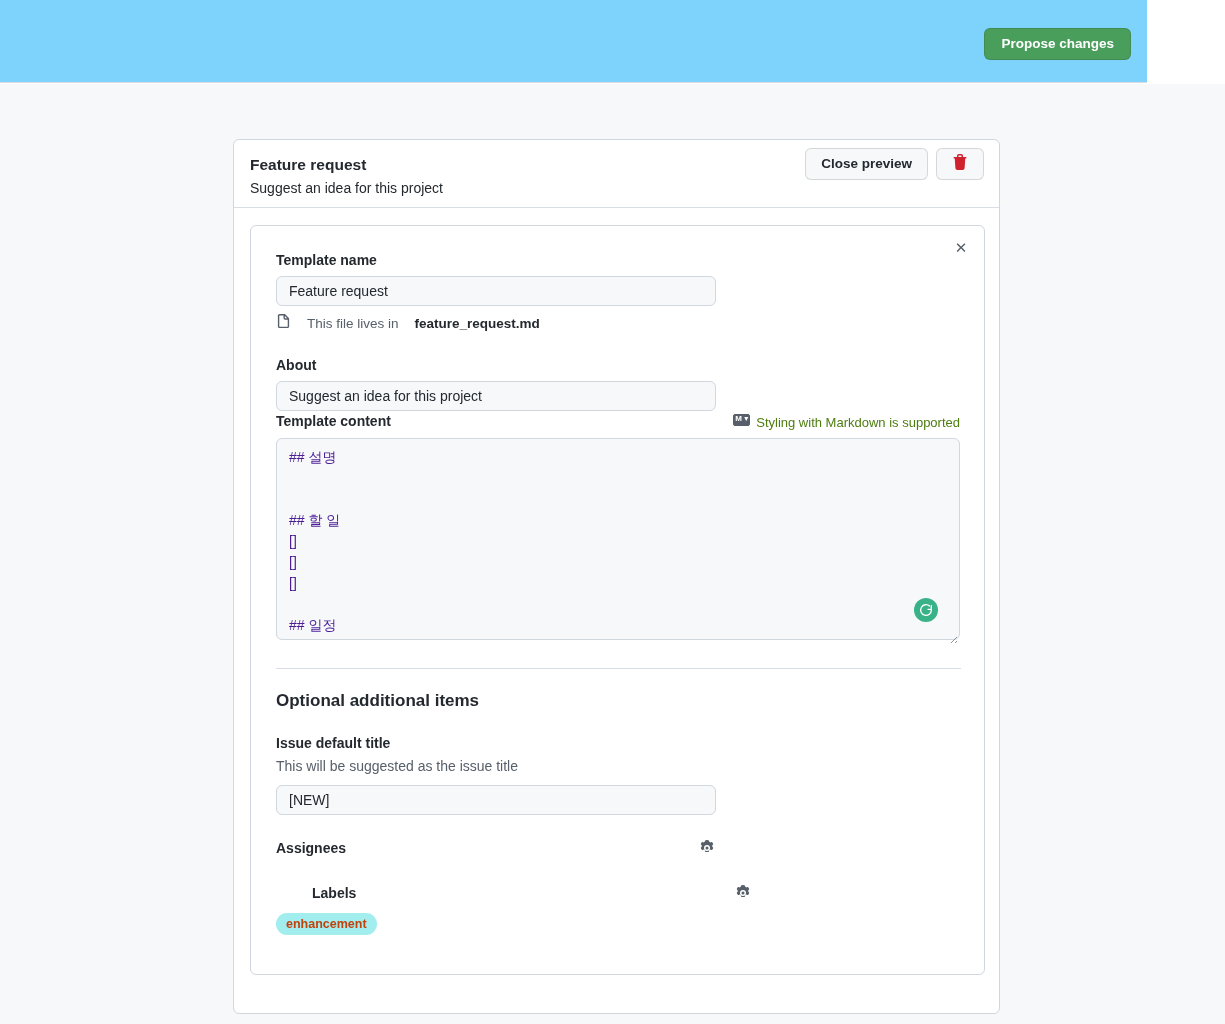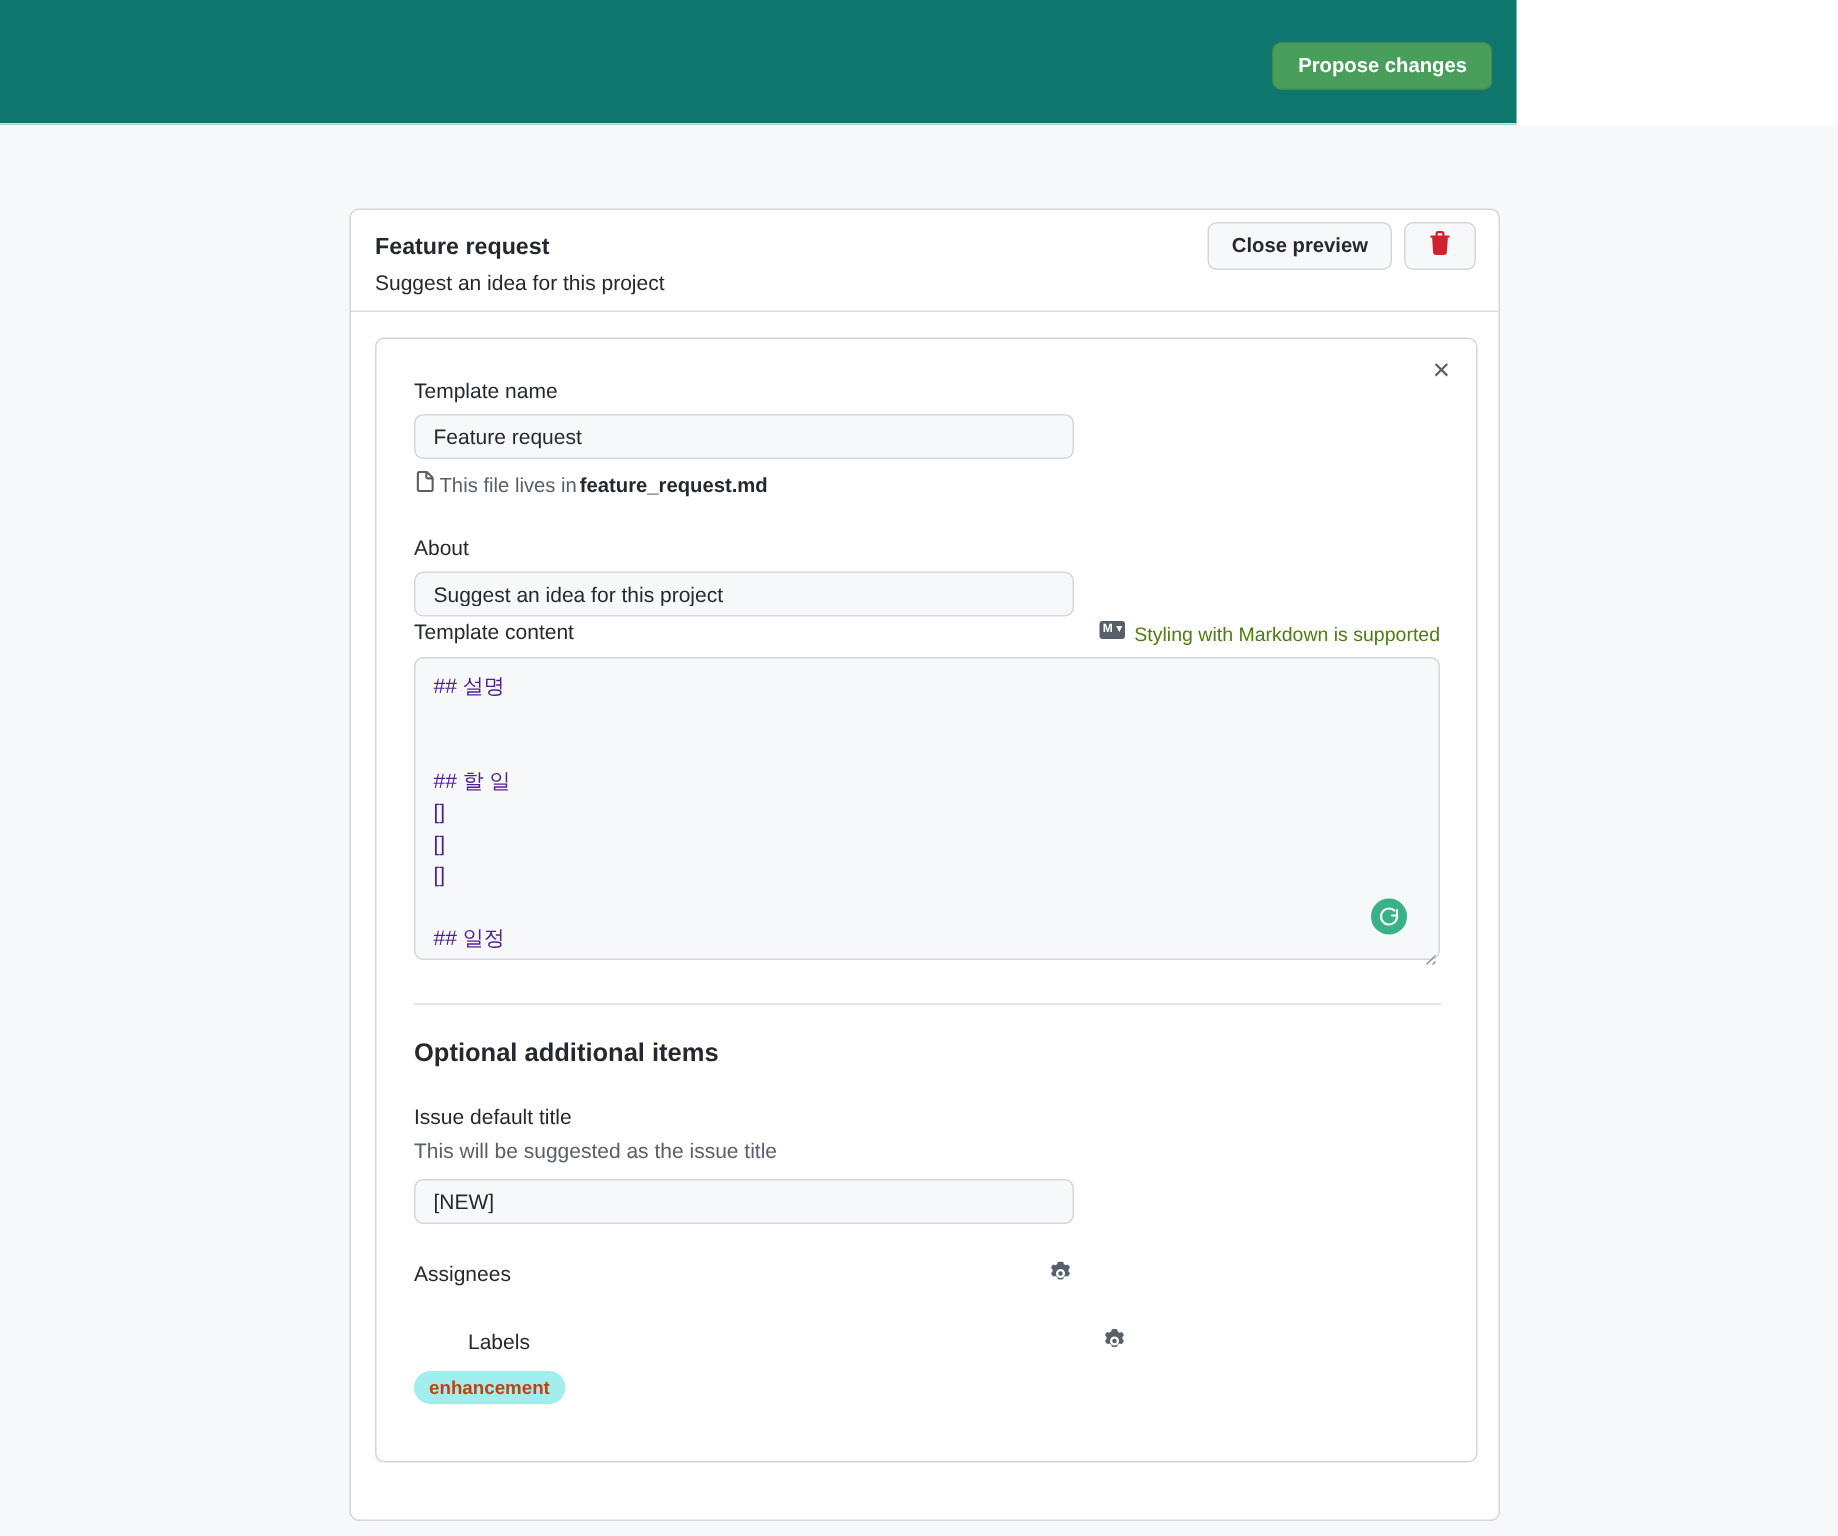--- a/index.html
+++ b/index.html
@@ -7,22 +7,22 @@
     margin: 0; padding: 0;
     width: 1225px; height: 1024px;
     background: #ffffff;
     font-family: "Liberation Sans", sans-serif;
     -webkit-font-smoothing: antialiased;
   }
 
   
   .topbar {
     position: absolute; left: 0; top: 0;
-    width: 1011px; height: 83px;
-    background: #0f766e;
+    width: 1147px; height: 83px;
+    background: #7dd3fc;
     border-bottom: 1px solid #d8dee4;
   }
   .propose-btn {
     position: absolute; right: 16px; top: 28px;
     background: #4a9e5c;
     color: #ffffff;
     border: 1px solid rgba(27,31,36,0.15);
     border-radius: 6px;
     font-size: 13.5px;
     font-weight: bold;
@@ -101,39 +101,39 @@
     color: #57606a;
     font-size: 15px;
     cursor: pointer;
     line-height: 1;
     user-select: none;
   }
 
   .form-area { padding: 24px 25px 0 25px; }
 
   .field-label {
-    font-size: 14px; font-weight: normal; color: #24292f;
+    font-size: 14px; font-weight: bold; color: #24292f;
     line-height: 20px; display: block;
   }
   .text-input {
     display: block;
     width: 440px;
     height: 30px;
     margin-top: 6px;
     padding: 5px 12px;
     font-size: 14px;
     color: #24292f;
     background: #f6f8fa;
     border: 1px solid #d0d7de;
     border-radius: 6px;
     font-family: "Liberation Sans", sans-serif;
     outline: none;
   }
   .hint-row {
-    display: flex; align-items: center; gap: 2px;
+    display: flex; align-items: center; gap: 16px;
     margin-top: 8px;
     font-size: 13.5px;
     color: #57606a;
     line-height: 18px;
   }
   .hint-row b { color: #24292f; font-weight: bold; }
 
   .tc-header {
     display: flex; align-items: baseline; justify-content: space-between;
     width: 684px;

